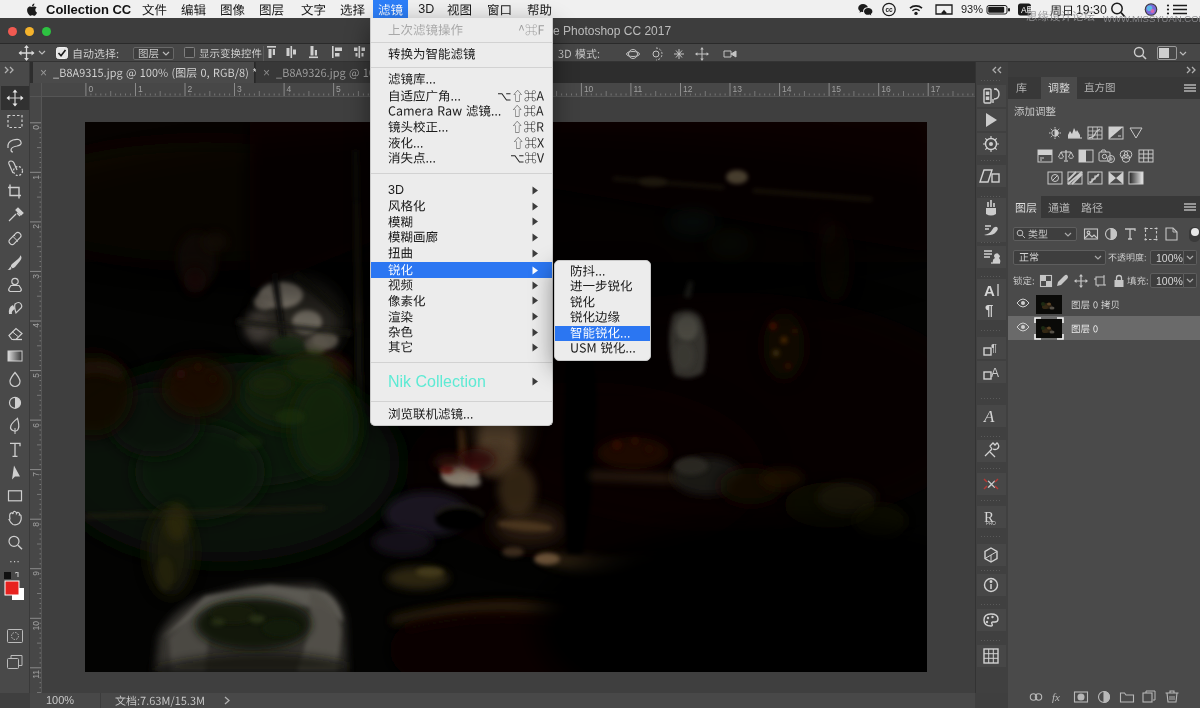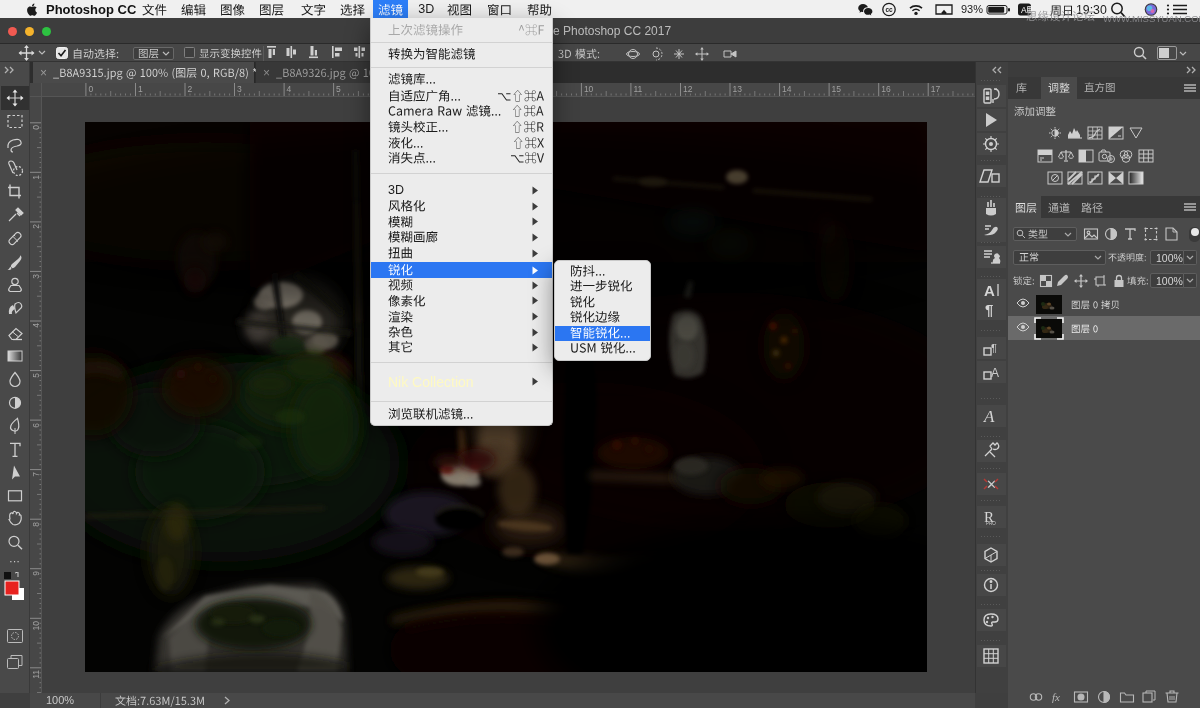--- a/index.html
+++ b/index.html
@@ -3,21 +3,21 @@
 *{margin:0;padding:0;box-sizing:border-box}
 html,body{width:1200px;height:708px;overflow:hidden;background:#3f3f3f;
 font-family:"Liberation Sans",sans-serif;-webkit-font-smoothing:antialiased}
 .abs{position:absolute}
 </style></head><body>
 <div class="abs" style="left:0;top:0;width:1200px;height:708px">
 <div class="abs" style="left:0px;top:0px;width:1200px;height:18px;background:#f0f0f0"></div>
 <svg class="abs" style="left:26px;top:3px" width="13" height="13" viewBox="0 0 13 13">
 <path fill="#1c1c1c" d="M9.3 6.9c0-1.5 1.2-2.2 1.3-2.3-.7-1-1.8-1.2-2.2-1.2-.9-.1-1.8.5-2.3.5-.5 0-1.2-.5-2-.5-1 0-2 .6-2.5 1.5-1.1 1.9-.3 4.7.8 6.2.5.8 1.1 1.6 1.9 1.6.8 0 1.1-.5 2-.5.9 0 1.2.5 2 .5.8 0 1.4-.7 1.9-1.5.6-.9.8-1.7.8-1.8 0 0-1.6-.6-1.7-2.5zM7.8 2.5c.4-.5.7-1.2.6-1.9-.6 0-1.4.4-1.8 1-.4.4-.7 1.1-.6 1.8.7 0 1.4-.4 1.8-.9z"></path>
     </svg>
-<div class="abs" style="left:46px;top:9.5px;font-size:13px;font-weight:bold;color:#111;line-height:13px;letter-spacing:0px;white-space:pre;margin-top:-6.5px">Photoshop CC</div>
+<div class="abs" style="left:46px;top:9.5px;font-size:13px;font-weight:bold;color:#111;line-height:13px;letter-spacing:0px;white-space:pre;margin-top:-6.5px">Collection CC</div>
 <svg style="position:absolute;left:142px;top:1.0px;overflow:visible" width="26" height="18" viewBox="0 0 26 18">
       <path transform="translate(0,13.5)" d="M5.3 -10.3C5.7 -9.7 6.1 -8.8 6.2 -8.3L7.2 -8.7C7.1 -9.2 6.6 -10 6.3 -10.6ZM0.6 -8.3V-7.4H2.6C3.3 -5.5 4.3 -3.8 5.6 -2.5C4.2 -1.4 2.5 -0.5 0.5 0.1C0.6 0.3 0.9 0.8 1 1C3.1 0.3 4.9 -0.6 6.3 -1.8C7.7 -0.6 9.4 0.4 11.4 0.9C11.6 0.7 11.9 0.2 12.1 0.1C10.1 -0.5 8.4 -1.3 7 -2.5C8.3 -3.8 9.2 -5.4 10 -7.4H11.9V-8.3ZM6.3 -3.2C5.1 -4.4 4.2 -5.8 3.6 -7.4H8.9C8.3 -5.7 7.4 -4.3 6.3 -3.2Z M16.5 -4.3V-3.4H20.1V1H21V-3.4H24.4V-4.3H21V-7H23.9V-7.9H21V-10.4H20.1V-7.9H18.4C18.5 -8.5 18.7 -9.1 18.8 -9.7L17.9 -9.9C17.6 -8.2 17.1 -6.6 16.4 -5.6C16.6 -5.5 17 -5.2 17.2 -5.1C17.5 -5.6 17.8 -6.3 18.1 -7H20.1V-4.3ZM15.8 -10.5C15.2 -8.6 14.1 -6.7 12.9 -5.5C13.1 -5.2 13.3 -4.8 13.4 -4.5C13.8 -5 14.2 -5.5 14.6 -6V1H15.5V-7.5C16 -8.3 16.4 -9.3 16.7 -10.2Z" fill="#1c1c1c"></path>
     </svg>
 <svg style="position:absolute;left:181px;top:1.0px;overflow:visible" width="26" height="18" viewBox="0 0 26 18">
       <path transform="translate(0,13.5)" d="M0.5 -0.7 0.7 0.2C1.8 -0.2 3.1 -0.8 4.3 -1.3L4.2 -2C2.8 -1.5 1.4 -1 0.5 -0.7ZM0.8 -5.3C0.9 -5.4 1.2 -5.4 2.6 -5.6C2.1 -4.8 1.7 -4.2 1.5 -4C1.1 -3.5 0.8 -3.2 0.6 -3.1C0.7 -2.9 0.8 -2.5 0.9 -2.3C1.1 -2.4 1.5 -2.6 4.2 -3.2C4.2 -3.4 4.2 -3.7 4.2 -4L2.1 -3.5C3 -4.7 3.8 -6.1 4.5 -7.5L3.8 -7.9C3.6 -7.4 3.3 -6.9 3.1 -6.5L1.7 -6.3C2.4 -7.4 3.1 -8.8 3.6 -10.2L2.7 -10.5C2.2 -9 1.4 -7.3 1.1 -6.9C0.9 -6.5 0.7 -6.2 0.5 -6.1C0.6 -5.9 0.7 -5.5 0.8 -5.3ZM7.8 -4.4V-2.5H6.8V-4.4ZM8.4 -4.4H9.3V-2.5H8.4ZM6 -5.2V0.9H6.8V-1.8H7.8V0.6H8.4V-1.8H9.3V0.6H10V-1.8H10.9V0.1C10.9 0.2 10.9 0.2 10.8 0.2C10.7 0.2 10.5 0.2 10.2 0.2C10.3 0.4 10.4 0.7 10.4 0.9C10.8 0.9 11.1 0.9 11.4 0.8C11.6 0.7 11.6 0.4 11.6 0.1V-5.2L10.9 -5.2ZM10 -4.4H10.9V-2.5H10ZM7.6 -10.3C7.8 -10 8 -9.5 8.1 -9.2H5.2V-6.4C5.2 -4.5 5.1 -1.7 3.9 0.3C4.1 0.4 4.5 0.6 4.7 0.8C5.8 -1.2 6 -4.2 6 -6.2H11.5V-9.2H9.1C9 -9.6 8.7 -10.1 8.4 -10.6ZM6 -8.3H10.6V-7H6Z M19.4 -9.4H22.7V-8.1H19.4ZM18.5 -10.1V-7.4H23.6V-10.1ZM13.5 -4.2C13.6 -4.2 14 -4.3 14.4 -4.3H15.6V-2.5L13 -2.1L13.2 -1.2L15.6 -1.7V1H16.4V-1.8L17.8 -2.1L17.8 -2.9L16.4 -2.7V-4.3H17.6V-5.2H16.4V-7.1H15.6V-5.2H14.3C14.7 -6 15.1 -7.1 15.3 -8.1H17.6V-9H15.6C15.7 -9.5 15.8 -9.9 15.9 -10.3L14.9 -10.5C14.9 -10 14.8 -9.5 14.7 -9H13.1V-8.1H14.5C14.2 -7.1 13.9 -6.3 13.8 -6C13.6 -5.4 13.4 -5 13.2 -5C13.3 -4.8 13.5 -4.3 13.5 -4.2ZM22.7 -5.9V-4.8H19.5V-5.9ZM17.5 -1 17.6 -0.1 22.7 -0.5V1H23.6V-0.6L24.5 -0.7L24.5 -1.4L23.6 -1.4V-5.9H24.4V-6.7H17.8V-5.9H18.6V-1ZM22.7 -4.1V-3H19.5V-4.1ZM22.7 -2.3V-1.3L19.5 -1.1V-2.3Z" fill="#1c1c1c"></path>
     </svg>
 <svg style="position:absolute;left:220px;top:1.0px;overflow:visible" width="26" height="18" viewBox="0 0 26 18">
       <path transform="translate(0,13.5)" d="M4.7 -3.5C5.7 -3.3 7 -2.8 7.7 -2.5L8.1 -3.1C7.4 -3.5 6.1 -3.9 5.1 -4.1ZM3.4 -1.9C5.2 -1.7 7.3 -1.2 8.5 -0.8L8.9 -1.5C7.7 -1.9 5.6 -2.4 3.9 -2.5ZM1.1 -10V1H2V0.5H10.5V1H11.5V-10ZM2 -0.4V-9.1H10.5V-0.4ZM5.2 -8.8C4.5 -7.8 3.5 -6.9 2.4 -6.2C2.6 -6.1 2.9 -5.8 3.1 -5.7C3.4 -5.9 3.8 -6.2 4.2 -6.5C4.6 -6.1 5.1 -5.8 5.6 -5.4C4.5 -4.9 3.3 -4.5 2.2 -4.3C2.3 -4.2 2.5 -3.8 2.6 -3.6C3.9 -3.9 5.2 -4.3 6.4 -5C7.4 -4.4 8.6 -4 9.8 -3.7C9.9 -3.9 10.1 -4.2 10.3 -4.4C9.2 -4.6 8.1 -5 7.1 -5.4C8.1 -6 8.8 -6.7 9.4 -7.6L8.8 -7.9L8.7 -7.9H5.5C5.6 -8.1 5.8 -8.3 6 -8.6ZM4.7 -7 4.8 -7.1H8.1C7.6 -6.6 7 -6.2 6.3 -5.8C5.7 -6.2 5.1 -6.6 4.7 -7Z M18.6 -8.9H20.8C20.6 -8.5 20.4 -8.1 20.1 -7.9H17.8C18.1 -8.2 18.3 -8.5 18.6 -8.9ZM18.6 -10.5C18.1 -9.4 17.1 -8.1 15.7 -7.1C15.9 -7 16.2 -6.7 16.3 -6.5C16.6 -6.7 16.8 -6.9 17 -7.1V-5.2H18.9C18.3 -4.6 17.4 -4.1 16.1 -3.7C16.3 -3.5 16.5 -3.3 16.6 -3.1C17.8 -3.5 18.6 -3.9 19.2 -4.4C19.4 -4.2 19.6 -4 19.7 -3.8C18.9 -3 17.3 -2.2 16.1 -1.9C16.3 -1.7 16.5 -1.5 16.6 -1.3C17.7 -1.7 19.1 -2.5 20.1 -3.2C20.2 -3 20.3 -2.8 20.4 -2.6C19.4 -1.5 17.5 -0.6 16 -0.1C16.1 0 16.4 0.3 16.5 0.6C17.9 0.1 19.4 -0.8 20.5 -1.8C20.6 -1 20.5 -0.3 20.2 -0C20.1 0.2 19.9 0.2 19.6 0.2C19.4 0.2 19.1 0.2 18.8 0.2C18.9 0.4 19 0.8 19 1C19.3 1 19.6 1 19.8 1C20.2 1 20.6 0.9 20.9 0.6C21.4 0.1 21.6 -1.3 21.2 -2.6L21.8 -2.9C22.2 -1.5 23 -0.4 24 0.3C24.1 0.1 24.4 -0.3 24.6 -0.4C23.7 -1 22.9 -2 22.5 -3.2C23 -3.5 23.5 -3.8 23.9 -4L23.2 -4.6C22.6 -4.2 21.7 -3.7 20.9 -3.2C20.7 -3.8 20.3 -4.4 19.7 -4.8L20 -5.2H23.7V-7.9H21.1C21.4 -8.3 21.8 -8.8 22.1 -9.3L21.5 -9.7L21.3 -9.6H19.1L19.5 -10.3ZM17.8 -7.1H20C20 -6.8 19.9 -6.3 19.5 -5.9H17.8ZM20.8 -7.1H22.9V-5.9H20.5C20.7 -6.3 20.8 -6.8 20.8 -7.1ZM15.8 -10.5C15.1 -8.6 14 -6.7 12.9 -5.5C13 -5.2 13.3 -4.8 13.4 -4.5C13.8 -4.9 14.1 -5.4 14.5 -5.9V1H15.4V-7.4C15.9 -8.2 16.3 -9.2 16.7 -10.2Z" fill="#1c1c1c"></path>
     </svg>
 <svg style="position:absolute;left:259px;top:1.0px;overflow:visible" width="26" height="18" viewBox="0 0 26 18">
@@ -1287,21 +1287,21 @@
 <svg class="abs" style="left:532px;top:327.6px" width="7" height="9" viewBox="0 0 7 9">
       <path d="M0.5 0.5L6 4.5L0.5 8.5z" fill="#3c3c3c"></path>
     </svg>
 <svg style="position:absolute;left:388px;top:338.3px;overflow:visible" width="26" height="18" viewBox="0 0 26 18">
       <path transform="translate(0,13.5)" d="M7.2 -0.8C8.6 -0.3 10.1 0.4 11 1L11.9 0.3C10.9 -0.2 9.3 -0.9 7.8 -1.4ZM4.5 -1.5C3.6 -0.9 1.9 -0.1 0.6 0.3C0.8 0.5 1 0.8 1.2 1C2.5 0.5 4.2 -0.2 5.4 -0.9ZM8.6 -10.5V-9H3.9V-10.5H3V-9H1V-8.2H3V-2.6H0.7V-1.7H11.8V-2.6H9.5V-8.2H11.5V-9H9.5V-10.5ZM3.9 -2.6V-3.9H8.6V-2.6ZM3.9 -8.2H8.6V-6.9H3.9ZM3.9 -6.1H8.6V-4.7H3.9Z M15.3 -6.7V-1C15.3 0.4 15.8 0.7 17.6 0.7C18 0.7 21.1 0.7 21.5 0.7C23.2 0.7 23.5 0.1 23.7 -1.8C23.4 -1.9 23 -2 22.8 -2.2C22.6 -0.6 22.5 -0.2 21.5 -0.2C20.8 -0.2 18.1 -0.2 17.6 -0.2C16.5 -0.2 16.3 -0.4 16.3 -1V-3C18.4 -3.5 20.8 -4.2 22.4 -5L21.6 -5.8C20.4 -5.1 18.3 -4.4 16.3 -3.8V-6.7ZM17.8 -10.3C18.1 -9.9 18.4 -9.2 18.5 -8.8H13.6V-6.2H14.5V-7.9H22.9V-6.2H23.9V-8.8H19.4L19.6 -8.8C19.4 -9.3 19.1 -10.1 18.7 -10.6Z" fill="#1d1d1d"></path>
     </svg>
 <svg class="abs" style="left:532px;top:342.8px" width="7" height="9" viewBox="0 0 7 9">
       <path d="M0.5 0.5L6 4.5L0.5 8.5z" fill="#3c3c3c"></path>
     </svg>
 <div class="abs" style="left:371px;top:362px;width:181px;height:1px;background:#d2d2d2"></div>
-<div class="abs" style="left:388px;top:381.9px;font-size:14px;font-weight:normal;color:#fef9c3;line-height:12.5px;letter-spacing:0px;white-space:pre;margin-top:-6.2px">Nik Collection</div>
+<div class="abs" style="left:388px;top:381.9px;font-size:16px;font-weight:normal;color:#5eead4;line-height:12.5px;letter-spacing:0px;white-space:pre;margin-top:-6.2px">Nik Collection</div>
 <svg class="abs" style="left:532px;top:377.4px" width="7" height="9" viewBox="0 0 7 9">
       <path d="M0.5 0.5L6 4.5L0.5 8.5z" fill="#3c3c3c"></path>
     </svg>
 <div class="abs" style="left:371px;top:401.3px;width:181px;height:1px;background:#d2d2d2"></div>
 <svg style="position:absolute;left:388px;top:405.0px;overflow:visible" width="86" height="18" viewBox="0 0 86 18">
       <path transform="translate(0,13.5)" d="M8.6 -9.2V-1.7H9.4V-9.2ZM10.6 -10.5V-0.1C10.6 0.1 10.6 0.2 10.4 0.2C10.2 0.2 9.7 0.2 9.2 0.2C9.3 0.4 9.4 0.8 9.4 1C10.2 1 10.7 1 11 0.9C11.4 0.7 11.5 0.5 11.5 -0.1V-10.5ZM1 -9.7C1.6 -9.2 2.3 -8.4 2.6 -8L3.3 -8.5C2.9 -9 2.2 -9.7 1.7 -10.2ZM0.5 -6.3C1.2 -5.8 1.9 -5.2 2.3 -4.7L2.9 -5.3C2.5 -5.8 1.7 -6.4 1.1 -6.8ZM0.8 0.1 1.6 0.6C2.1 -0.5 2.7 -1.9 3.2 -3.2L2.5 -3.6C2 -2.3 1.3 -0.8 0.8 0.1ZM3.7 -6C4.3 -5.3 4.9 -4.4 5.4 -3.5C4.9 -2.1 4.1 -0.8 3 0.1C3.2 0.3 3.5 0.6 3.6 0.8C4.6 -0.1 5.4 -1.3 6 -2.6C6.4 -1.8 6.8 -1 7 -0.4L7.8 -0.9C7.5 -1.7 7 -2.7 6.4 -3.7C6.8 -4.8 7 -6.1 7.2 -7.5H8.1V-8.4H3.5V-7.5H6.4C6.2 -6.5 6 -5.5 5.8 -4.6C5.3 -5.2 4.9 -5.9 4.4 -6.5ZM4.8 -10.1C5.1 -9.6 5.5 -8.8 5.6 -8.4L6.4 -8.7C6.2 -9.2 5.9 -9.9 5.5 -10.4Z M20.6 -7.8C21.2 -7.2 21.9 -6.4 22.2 -5.8L23.1 -6.2C22.7 -6.8 22 -7.6 21.4 -8.2ZM13.9 -9.8V-6.3H14.8V-9.8ZM16.6 -10.4V-5.9H17.5V-10.4ZM19.1 -2.3V-0.3C19.1 0.6 19.4 0.8 20.6 0.8C20.9 0.8 22.6 0.8 22.8 0.8C23.8 0.8 24.1 0.5 24.2 -1C24 -1 23.6 -1.1 23.4 -1.3C23.3 -0.1 23.2 0 22.8 0C22.4 0 21 0 20.7 0C20.1 0 20 -0 20 -0.3V-2.3ZM18.2 -4.1V-3.1C18.2 -2.1 17.9 -0.7 13.3 0.3C13.5 0.5 13.8 0.8 13.9 1C18.6 -0.1 19.2 -1.8 19.2 -3.1V-4.1ZM14.9 -5.5V-1.5H15.9V-4.7H21.8V-1.6H22.7V-5.5ZM19.8 -10.5C19.5 -9.1 18.9 -7.7 18.1 -6.8C18.4 -6.7 18.8 -6.4 18.9 -6.3C19.4 -6.9 19.8 -7.6 20.1 -8.4H24.2V-9.2H20.4C20.5 -9.6 20.6 -10 20.7 -10.3Z M31.1 -9.9C31.6 -9.3 32.1 -8.5 32.3 -8L33.1 -8.4C32.9 -9 32.3 -9.7 31.8 -10.3ZM35.1 -10.3C34.8 -9.6 34.2 -8.6 33.8 -7.9H30.7V-7H33V-5.5L32.9 -4.8H30.4V-3.9H32.8C32.6 -2.5 31.9 -0.9 29.9 0.5C30.1 0.6 30.5 0.9 30.6 1.1C32.2 0 33 -1.2 33.5 -2.5C34.1 -0.9 35.1 0.3 36.5 1C36.6 0.8 36.9 0.4 37.1 0.2C35.5 -0.5 34.4 -2 33.8 -3.9H37V-4.8H33.9L33.9 -5.5V-7H36.5V-7.9H34.8C35.2 -8.5 35.7 -9.3 36.1 -10ZM25.5 -1.7 25.7 -0.8 28.9 -1.4V1H29.7V-1.5L30.8 -1.7L30.7 -2.5L29.7 -2.3V-9.1H30.3V-10H25.6V-9.1H26.3V-1.8ZM27.1 -9.1H28.9V-7.3H27.1ZM27.1 -6.6H28.9V-4.8H27.1ZM27.1 -4H28.9V-2.2L27.1 -1.9Z M43.7 -9.8V-5.8C43.7 -3.8 43.5 -1.4 41.9 0.4C42.1 0.5 42.4 0.8 42.6 1C44.4 -0.9 44.6 -3.7 44.6 -5.8V-8.9H47V-0.9C47 0.2 47.1 0.5 47.3 0.6C47.5 0.8 47.7 0.9 48 0.9C48.1 0.9 48.4 0.9 48.6 0.9C48.9 0.9 49.1 0.8 49.3 0.7C49.5 0.6 49.6 0.4 49.6 0C49.7 -0.3 49.7 -1.2 49.7 -2C49.5 -2 49.2 -2.2 49 -2.4C49 -1.5 49 -0.9 49 -0.6C49 -0.3 48.9 -0.2 48.8 -0.1C48.8 -0 48.7 0 48.6 0C48.5 0 48.3 0 48.2 0C48.1 0 48.1 -0 48 -0.1C47.9 -0.1 47.9 -0.4 47.9 -0.8V-9.8ZM40.2 -10.5V-7.8H38.1V-6.9H40.1C39.6 -5.2 38.7 -3.2 37.9 -2.2C38 -2 38.2 -1.6 38.3 -1.3C39 -2.2 39.7 -3.6 40.2 -5.1V1H41.1V-4.8C41.6 -4.1 42.2 -3.4 42.5 -2.9L43 -3.7C42.8 -4 41.6 -5.4 41.1 -5.8V-6.9H43V-7.8H41.1V-10.5Z M56.6 -2.5V-0.2C56.6 0.6 56.9 0.8 57.8 0.8C58 0.8 59.4 0.8 59.6 0.8C60.4 0.8 60.6 0.4 60.7 -0.9C60.5 -1 60.2 -1.1 60 -1.2C60 -0.1 59.9 0.1 59.5 0.1C59.2 0.1 58.1 0.1 57.9 0.1C57.5 0.1 57.4 0.1 57.4 -0.2V-2.5ZM55.6 -2.5C55.4 -1.6 55.1 -0.5 54.6 0.2L55.3 0.4C55.7 -0.2 56 -1.4 56.2 -2.2ZM57.7 -3C58.2 -2.4 58.7 -1.6 59 -1.1L59.6 -1.4C59.3 -2 58.8 -2.8 58.3 -3.3ZM60 -2.5C60.6 -1.6 61.2 -0.5 61.5 0.3L62.1 -0.1C61.9 -0.8 61.2 -1.9 60.6 -2.7ZM51.1 -9.6C51.8 -9.2 52.6 -8.5 53.1 -8.1L53.6 -8.7C53.2 -9.1 52.4 -9.8 51.7 -10.2ZM50.5 -6.2C51.2 -5.9 52.1 -5.3 52.6 -4.9L53.1 -5.5C52.7 -5.9 51.8 -6.5 51.1 -6.9ZM50.8 0.1 51.6 0.6C52.2 -0.5 52.8 -2 53.4 -3.2L52.6 -3.8C52.1 -2.4 51.3 -0.8 50.8 0.1ZM54.1 -8.1V-5.5C54.1 -3.8 54 -1.3 52.9 0.5C53 0.6 53.4 0.9 53.5 1.1C54.7 -0.8 54.9 -3.6 54.9 -5.5V-7.4H60.9C60.8 -7 60.6 -6.5 60.4 -6.2L61.1 -6C61.4 -6.5 61.7 -7.3 62 -8L61.4 -8.2L61.3 -8.1H58V-8.9H61.4V-9.7H58V-10.5H57.1V-8.1ZM56.8 -7.2V-6.1L55.4 -6L55.5 -5.3L56.8 -5.4V-4.9C56.8 -4.1 57 -3.9 58.1 -3.9C58.4 -3.9 60 -3.9 60.2 -3.9C61 -3.9 61.3 -4.1 61.4 -5.2C61.2 -5.3 60.8 -5.4 60.6 -5.5C60.6 -4.7 60.5 -4.6 60.1 -4.6C59.8 -4.6 58.5 -4.6 58.2 -4.6C57.7 -4.6 57.6 -4.7 57.6 -4.9V-5.5L59.9 -5.7L59.9 -6.4L57.6 -6.2V-7.2Z M69.1 -3.8H73V-2.9H69.1ZM69.1 -5.2H73V-4.4H69.1ZM70.4 -10.4 70.7 -9.6H68.1V-8.8H74.1V-9.6H71.7C71.5 -9.9 71.3 -10.3 71.2 -10.6ZM72.3 -8.7C72.2 -8.3 72 -7.8 71.8 -7.3H69.6L70.3 -7.5C70.2 -7.8 70 -8.3 69.8 -8.7L69.1 -8.6C69.2 -8.2 69.4 -7.7 69.5 -7.3H67.7V-6.5H74.4V-7.3H72.6L73.2 -8.5ZM68.3 -5.9V-2.3H69.5C69.4 -0.8 68.9 -0.1 66.9 0.3C67.1 0.5 67.3 0.8 67.4 1C69.7 0.5 70.2 -0.4 70.4 -2.3H71.5V-0.2C71.5 0.6 71.7 0.9 72.5 0.9C72.7 0.9 73.4 0.9 73.6 0.9C74.3 0.9 74.5 0.5 74.6 -0.9C74.3 -0.9 74 -1 73.8 -1.2C73.8 -0 73.7 0.1 73.5 0.1C73.3 0.1 72.8 0.1 72.7 0.1C72.4 0.1 72.4 0.1 72.4 -0.2V-2.3H73.8V-5.9ZM64.7 -10.5C64.3 -9.3 63.7 -8.2 62.9 -7.4C63.1 -7.2 63.4 -6.8 63.4 -6.6C63.9 -7 64.3 -7.6 64.6 -8.2H67.3V-9.1H65.1C65.2 -9.5 65.4 -9.8 65.5 -10.2ZM63.2 -4.3V-3.4H64.9V-1.1C64.9 -0.5 64.5 -0.1 64.2 0.1C64.4 0.2 64.7 0.7 64.8 0.9C64.9 0.7 65.3 0.4 67.5 -1C67.4 -1.2 67.3 -1.5 67.3 -1.8L65.8 -0.9V-3.4H67.4V-4.3H65.8V-6H67.1V-6.8H63.8V-6H64.9V-4.3Z M76.7 0.2C77.2 0.2 77.6 -0.2 77.6 -0.7C77.6 -1.2 77.2 -1.6 76.7 -1.6C76.3 -1.6 75.9 -1.2 75.9 -0.7C75.9 -0.2 76.3 0.2 76.7 0.2Z M80.2 0.2C80.7 0.2 81 -0.2 81 -0.7C81 -1.2 80.7 -1.6 80.2 -1.6C79.8 -1.6 79.4 -1.2 79.4 -0.7C79.4 -0.2 79.8 0.2 80.2 0.2Z M83.7 0.2C84.1 0.2 84.5 -0.2 84.5 -0.7C84.5 -1.2 84.1 -1.6 83.7 -1.6C83.2 -1.6 82.9 -1.2 82.9 -0.7C82.9 -0.2 83.2 0.2 83.7 0.2Z" fill="#1d1d1d"></path>
     </svg>
 <div class="abs" style="left:554px;top:260px;width:97px;height:101px;background:#ececec;border:1px solid #c9c9c9;border-radius:5px;box-shadow:0 8px 24px rgba(0,0,0,0.45)"></div>
 <svg style="position:absolute;left:570px;top:262.2px;overflow:visible" width="36" height="18" viewBox="0 0 36 18">
       <path transform="translate(0,13.5)" d="M7.5 -10.3C7.7 -9.7 8 -8.9 8.1 -8.4L9 -8.7C8.9 -9.1 8.6 -9.9 8.4 -10.5ZM4.7 -8.4V-7.5H6.6C6.6 -4.2 6.3 -1.2 3.5 0.3C3.8 0.4 4 0.8 4.2 1C6.3 -0.2 7.1 -2.3 7.4 -4.8H10.2C10.1 -1.5 9.9 -0.3 9.7 -0.1C9.6 0.1 9.4 0.1 9.2 0.1C9 0.1 8.3 0.1 7.6 0C7.8 0.3 7.9 0.7 7.9 1C8.6 1 9.3 1 9.6 1C10 0.9 10.3 0.8 10.5 0.6C10.9 0.1 11 -1.3 11.2 -5.2C11.2 -5.3 11.2 -5.6 11.2 -5.6H7.5C7.5 -6.2 7.6 -6.9 7.6 -7.5H11.9V-8.4ZM1 -10V1H1.9V-9.1H3.8C3.5 -8.2 3.1 -7.1 2.7 -6.1C3.6 -5.1 3.9 -4.2 3.9 -3.5C3.9 -3.2 3.8 -2.8 3.6 -2.7C3.5 -2.6 3.4 -2.5 3.2 -2.5C3 -2.5 2.7 -2.5 2.4 -2.6C2.6 -2.3 2.6 -2 2.6 -1.7C2.9 -1.7 3.3 -1.7 3.6 -1.7C3.8 -1.8 4 -1.8 4.2 -2C4.6 -2.2 4.7 -2.8 4.7 -3.4C4.7 -4.2 4.5 -5.2 3.6 -6.2C4 -7.2 4.5 -8.6 4.9 -9.6L4.2 -10L4.1 -10Z M18.4 -9C19.1 -8.5 20.1 -7.8 20.6 -7.4L21.1 -8.1C20.6 -8.5 19.7 -9.2 18.9 -9.6ZM17.8 -5.8C18.6 -5.4 19.6 -4.8 20.1 -4.3L20.6 -5.1C20.1 -5.5 19.1 -6.1 18.2 -6.5ZM21.8 -10.5V-3.3L17.3 -2.5L17.4 -1.7L21.8 -2.4V1H22.7V-2.5L24.6 -2.8L24.4 -3.7L22.7 -3.4V-10.5ZM14.8 -10.5V-8H13.1V-7.1H14.8V-4.4C14.1 -4.2 13.5 -4 12.9 -3.9L13.2 -3L14.8 -3.4V-0.2C14.8 -0 14.7 0 14.6 0.1C14.4 0.1 13.9 0.1 13.3 0C13.4 0.3 13.5 0.7 13.6 0.9C14.4 0.9 14.9 0.9 15.3 0.7C15.6 0.6 15.7 0.3 15.7 -0.2V-3.7L17.4 -4.2L17.3 -5.1L15.7 -4.6V-7.1H17.3V-8H15.7V-10.5Z M26.7 0.2C27.2 0.2 27.6 -0.2 27.6 -0.7C27.6 -1.2 27.2 -1.6 26.7 -1.6C26.3 -1.6 25.9 -1.2 25.9 -0.7C25.9 -0.2 26.3 0.2 26.7 0.2Z M30.2 0.2C30.7 0.2 31 -0.2 31 -0.7C31 -1.2 30.7 -1.6 30.2 -1.6C29.8 -1.6 29.4 -1.2 29.4 -0.7C29.4 -0.2 29.8 0.2 30.2 0.2Z M33.7 0.2C34.1 0.2 34.5 -0.2 34.5 -0.7C34.5 -1.2 34.1 -1.6 33.7 -1.6C33.2 -1.6 32.9 -1.2 32.9 -0.7C32.9 -0.2 33.2 0.2 33.7 0.2Z" fill="#1d1d1d"></path>

